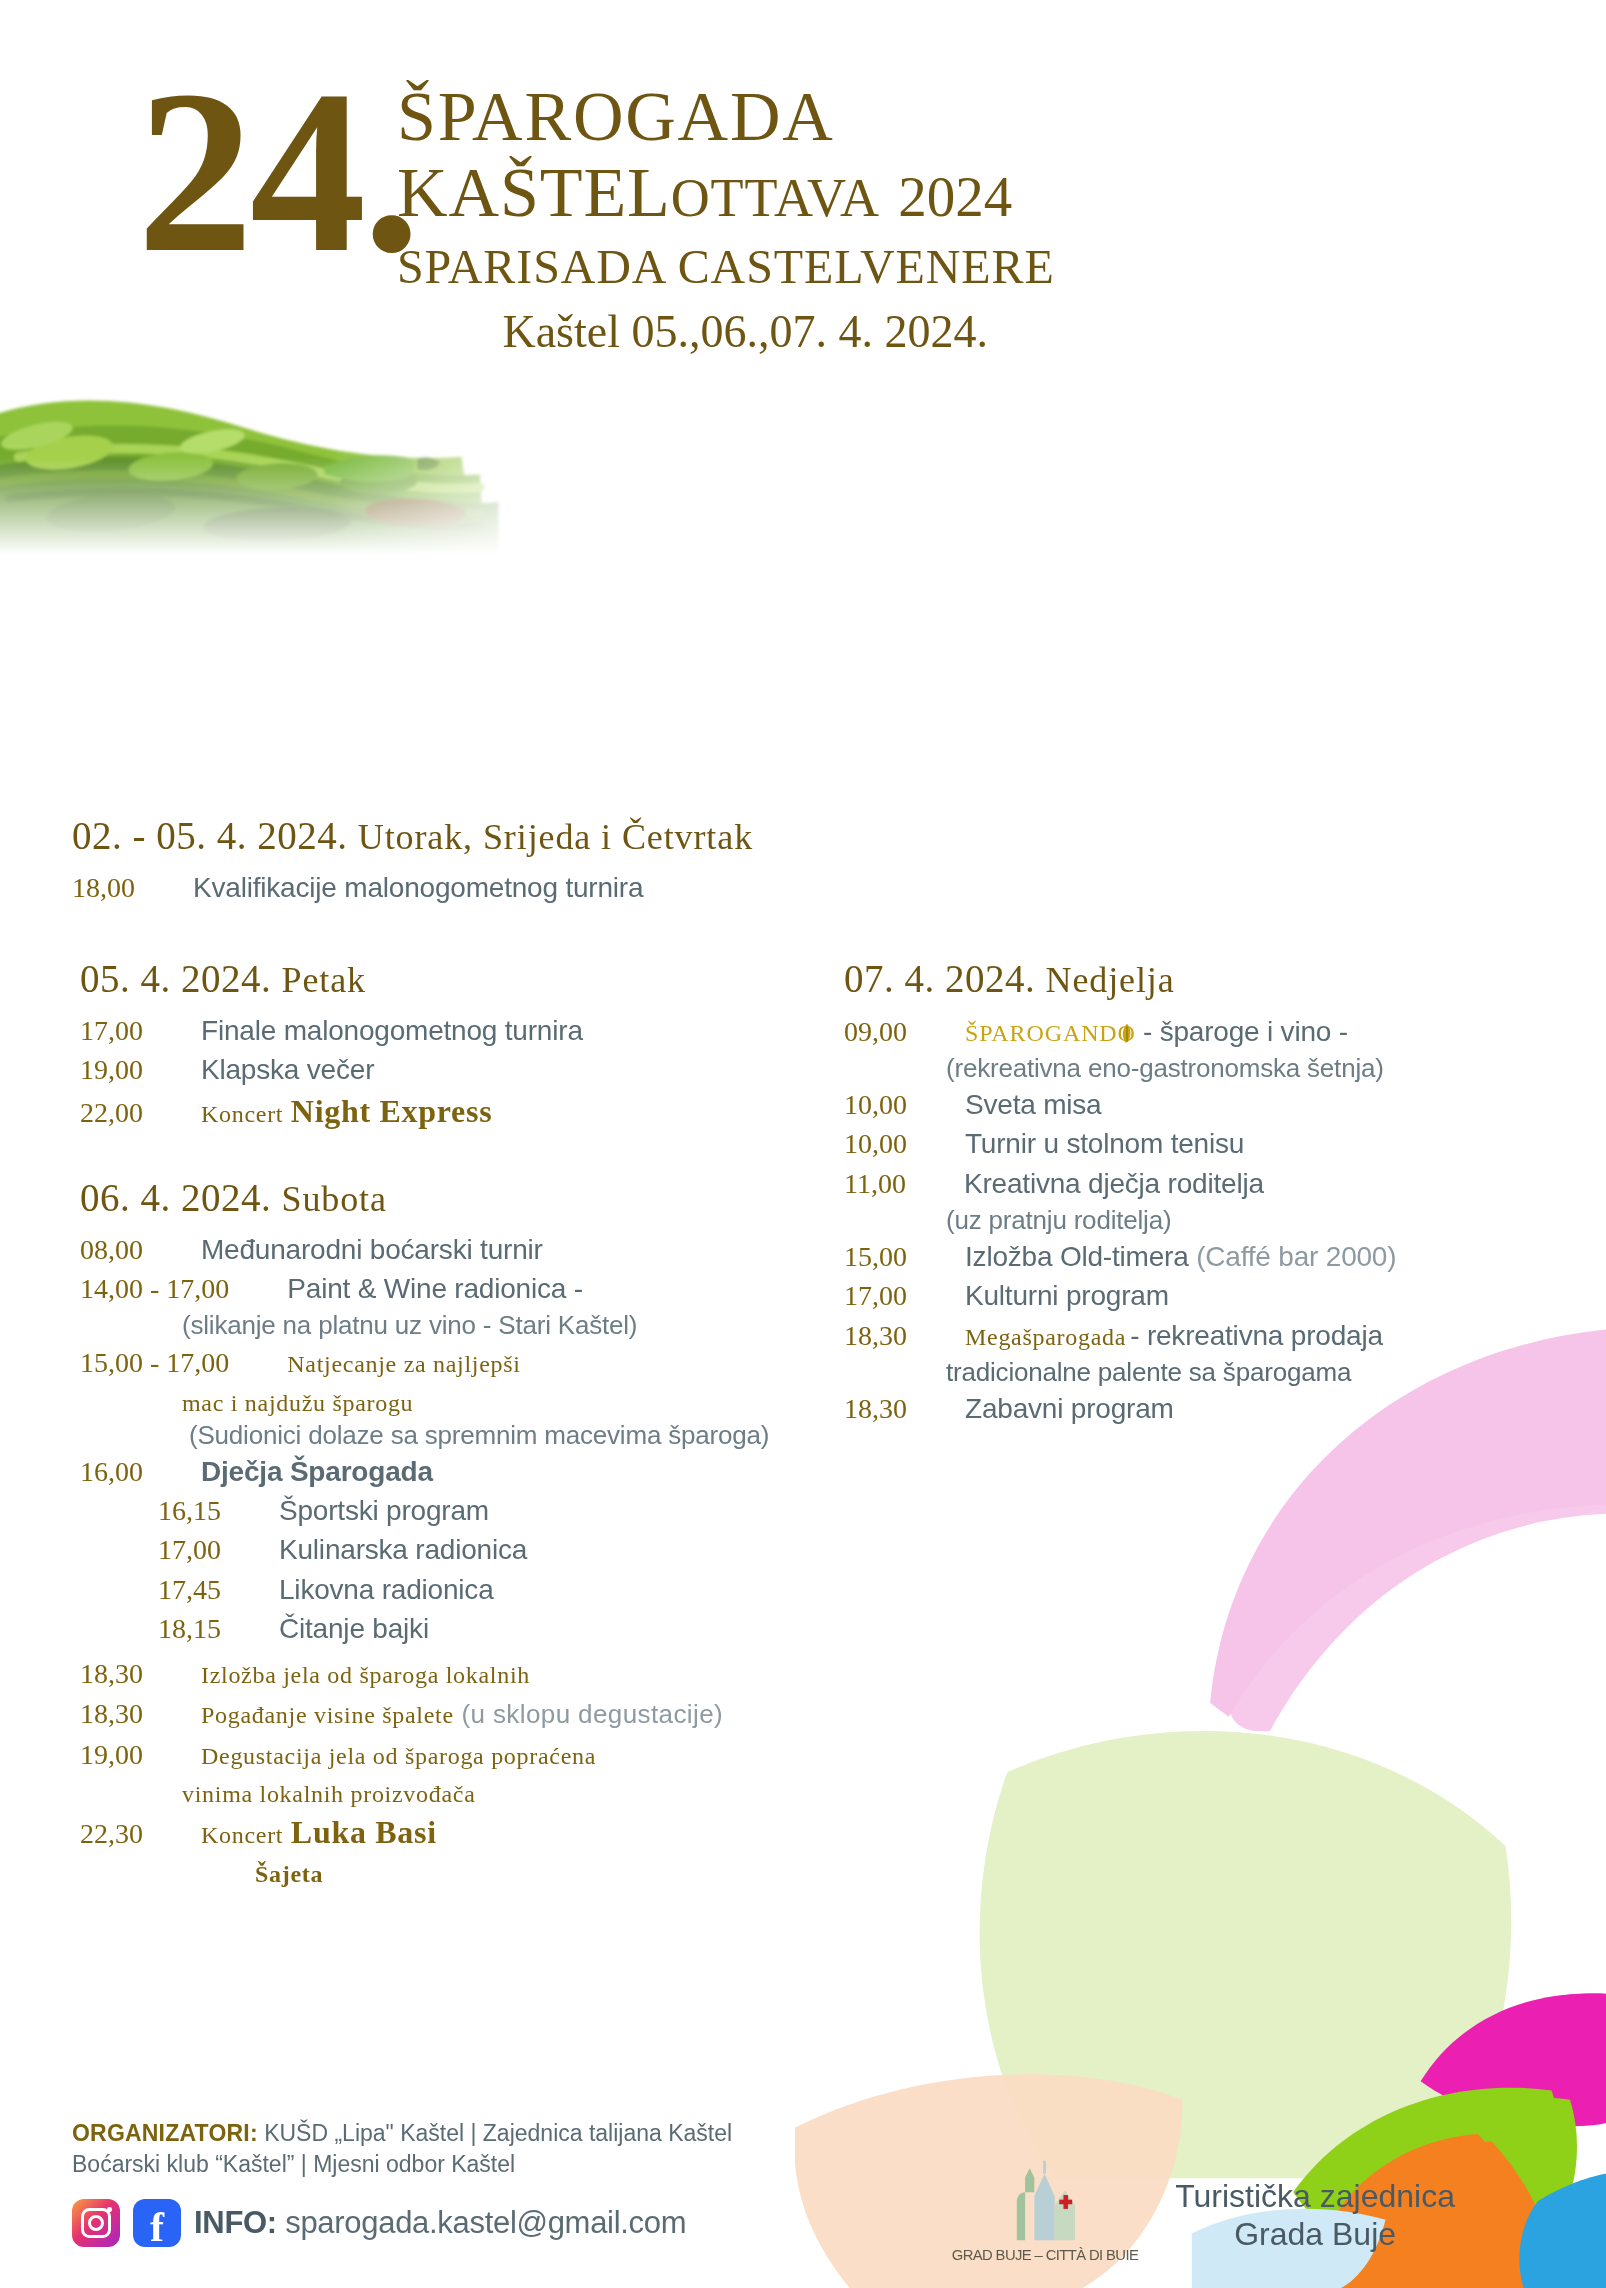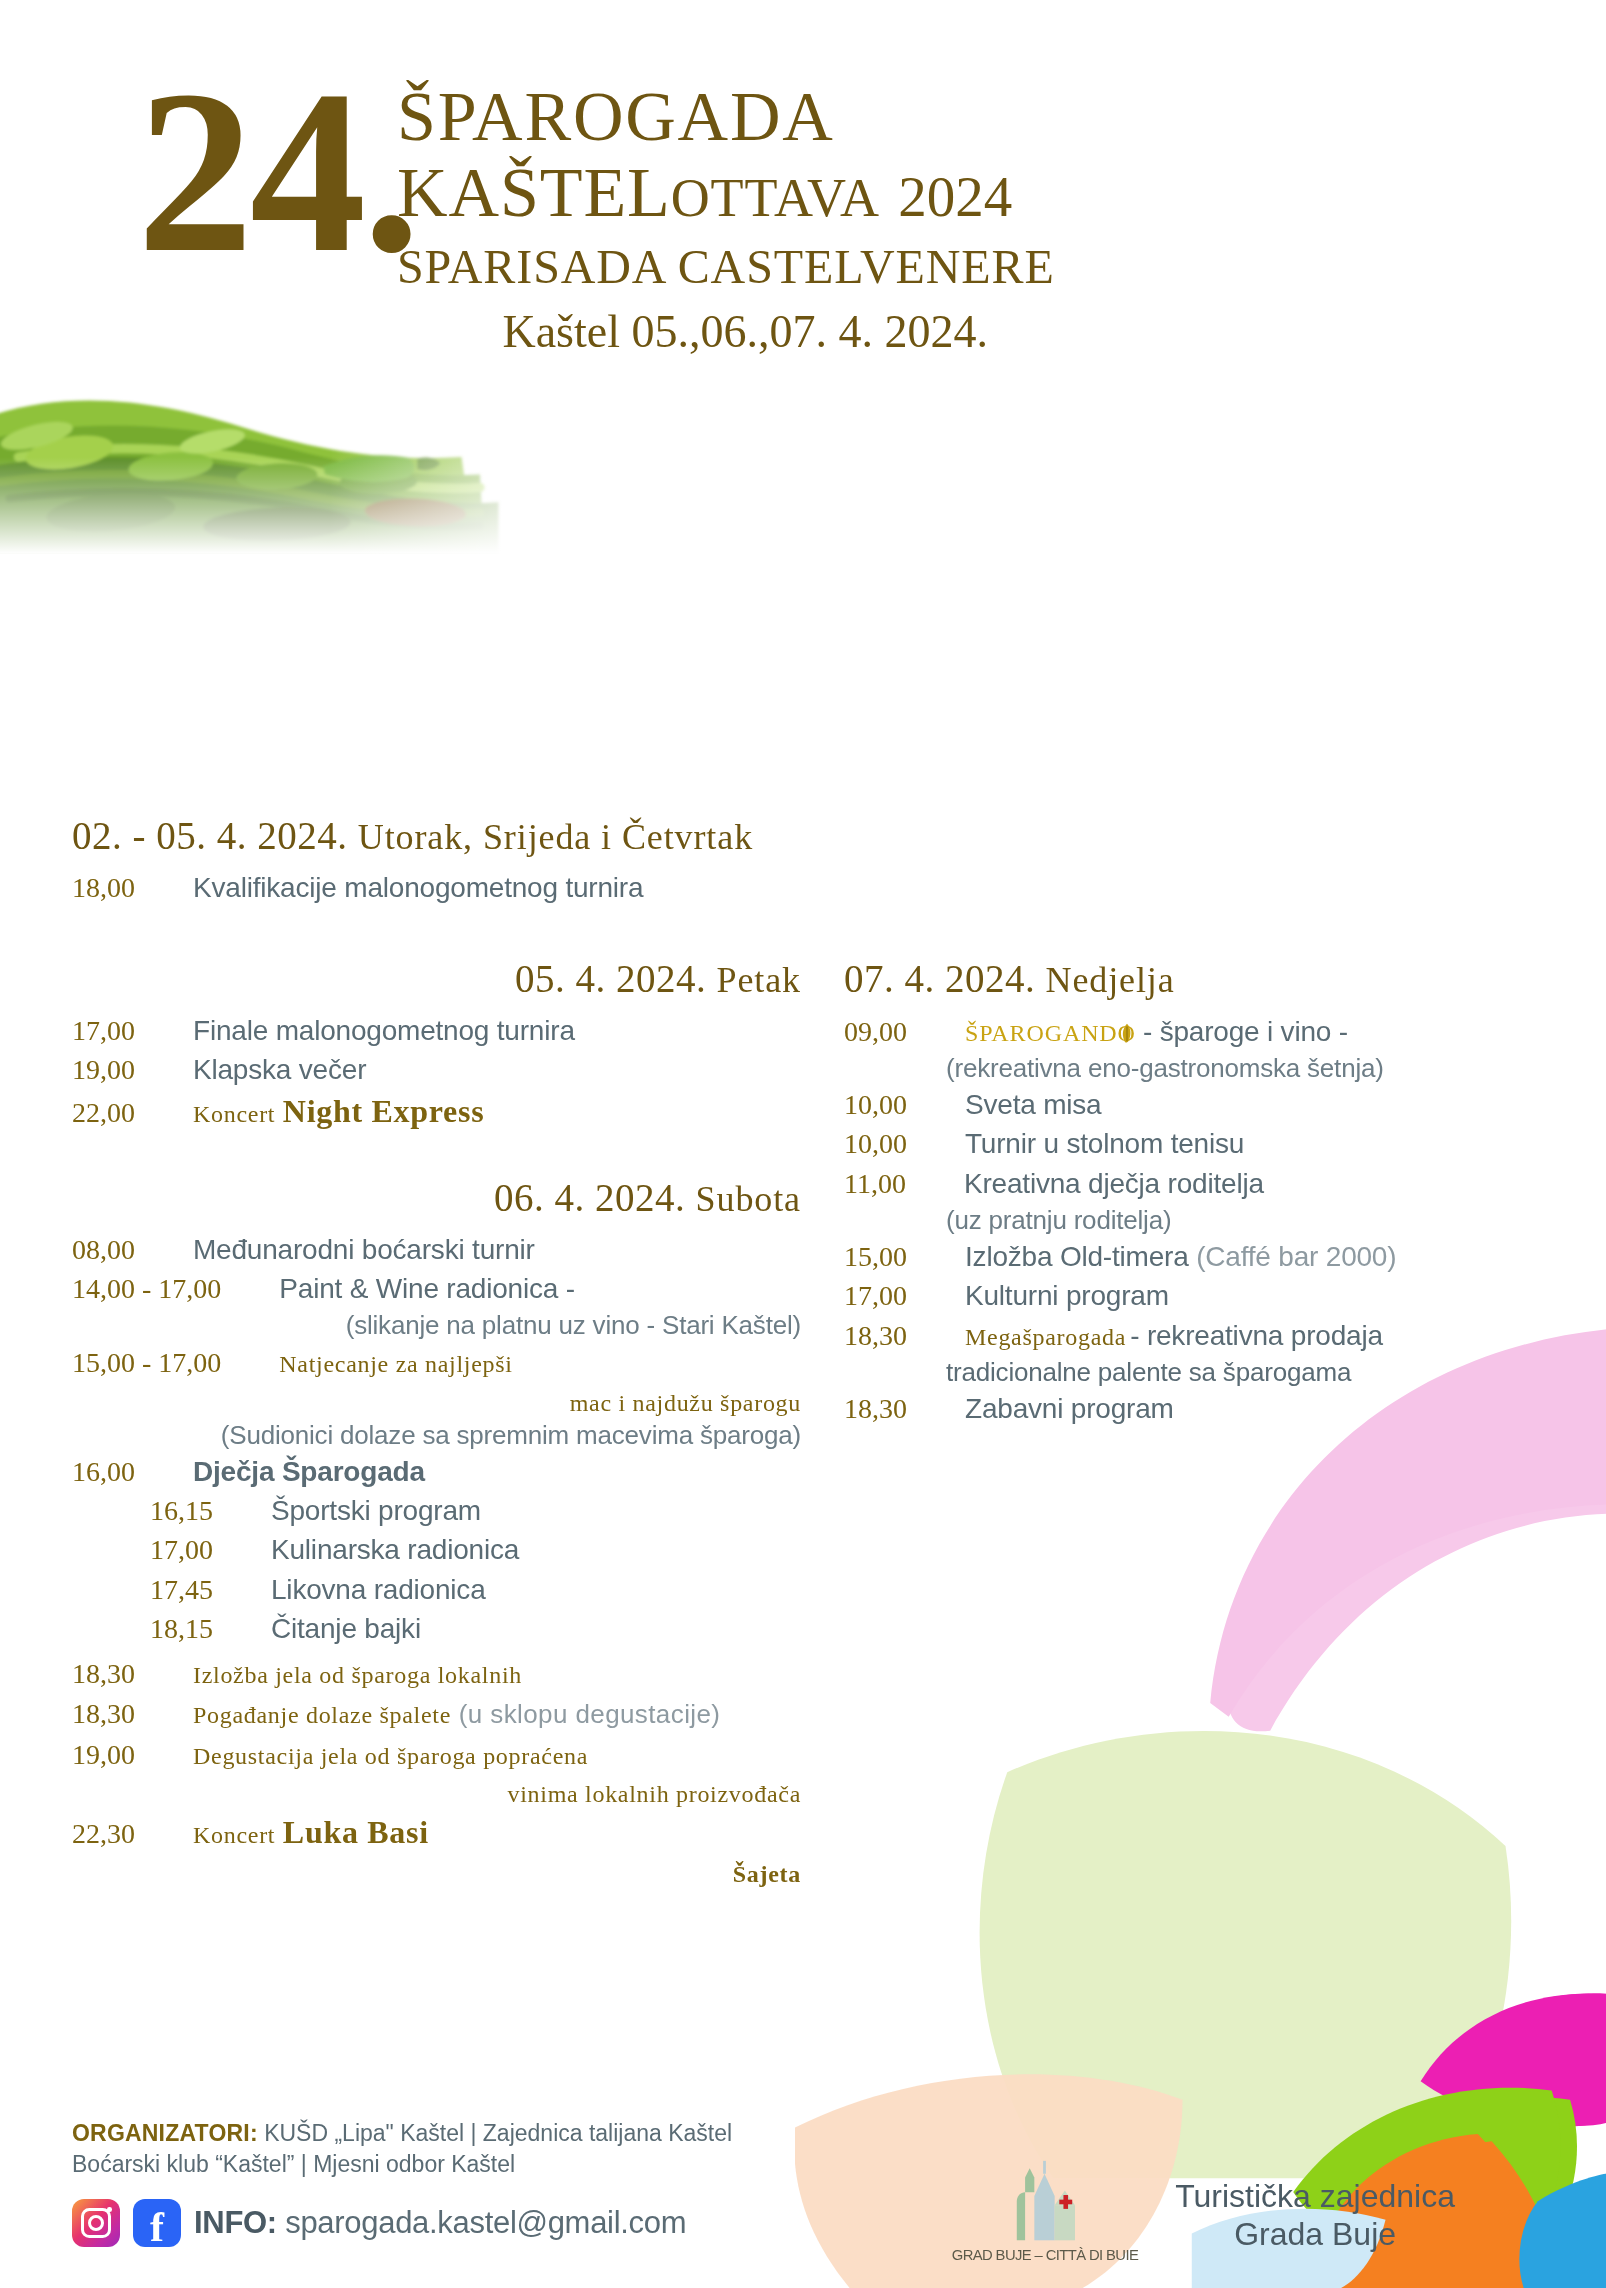--- a/index.html
+++ b/index.html
@@ -30,21 +30,21 @@
   .t-kastel{font-size:70px;line-height:1.18;letter-spacing:0.9px;white-space:nowrap;}
   .t-kastel .small{font-size:54px;letter-spacing:0.9px;}
   .t-kastel .yr{font-size:57px;letter-spacing:0px;}
   .t-sparisada{font-size:48px;line-height:1.35;letter-spacing:0.9px;text-align:right;white-space:nowrap;}
   .t-date{font-size:46px;line-height:1.4;letter-spacing:0px;text-align:right;white-space:nowrap;}
   .t-date .cap{font-size:46px;}
 
   
   .prog{position:absolute;left:0;top:812px;width:1607px;z-index:3;}
   .topblock{position:absolute;left:72px;top:0;width:831px;}
-  .colL{position:absolute;left:72px;top:143px;width:729px;text-align:right;}
+  .colL{position:absolute;left:80px;top:143px;width:729px;}
   .colR{position:absolute;left:844px;top:143px;width:738px;}
 
   .dayhead{
     font-family:"Liberation Serif", serif;
     color:#6e5512;font-size:39px;line-height:1.25;
     letter-spacing:0.5px;margin:0 0 9.2px 0;white-space:nowrap;
   }
   .dayhead .sc{font-size:36px;letter-spacing:0.9px;}
 
   .row{display:flex;align-items:baseline;margin:0 0 2.8px 0;line-height:1.30;gap:48px;}
@@ -246,21 +246,21 @@
           <span class="dsc">Čitanje bajki</span>
         </div>
 
         <div class="row" style="margin-top:7.4px;">
           <span class="tm">18,30</span>
           <span class="dsc serif"><span class="sc">Izložba jela od šparoga lokalnih</span></span>
         </div>
 
         <div class="row">
           <span class="tm">18,30</span>
-          <span class="dsc serif"><span class="sc">Pogađanje dolaze špalete</span> <span class="gray" style="font-family:'Liberation Sans',sans-serif;font-size:26px;">(u sklopu degustacije)</span></span>
+          <span class="dsc serif"><span class="sc">Pogađanje visine špalete</span> <span class="gray" style="font-family:'Liberation Sans',sans-serif;font-size:26px;">(u sklopu degustacije)</span></span>
         </div>
 
         <div class="row">
           <span class="tm">19,00</span>
           <span class="dsc serif"><span class="sc">Degustacija jela od šparoga popraćena</span></span>
         </div>
         <div class="cont"><span class="sc">vinima lokalnih proizvođača</span></div>
 
         <div class="row">
           <span class="tm">22,30</span>

